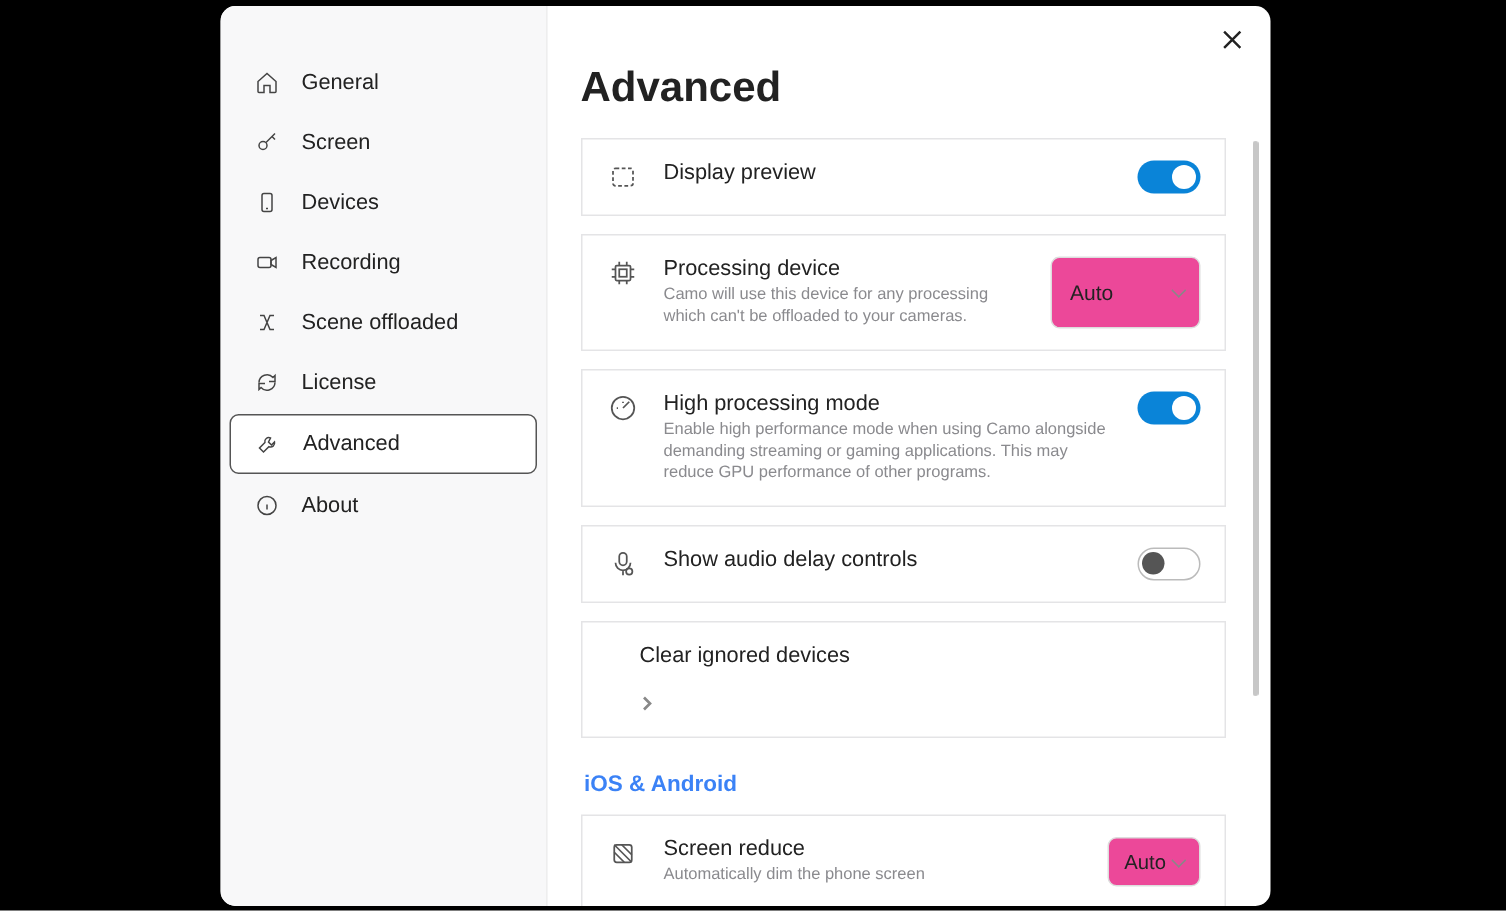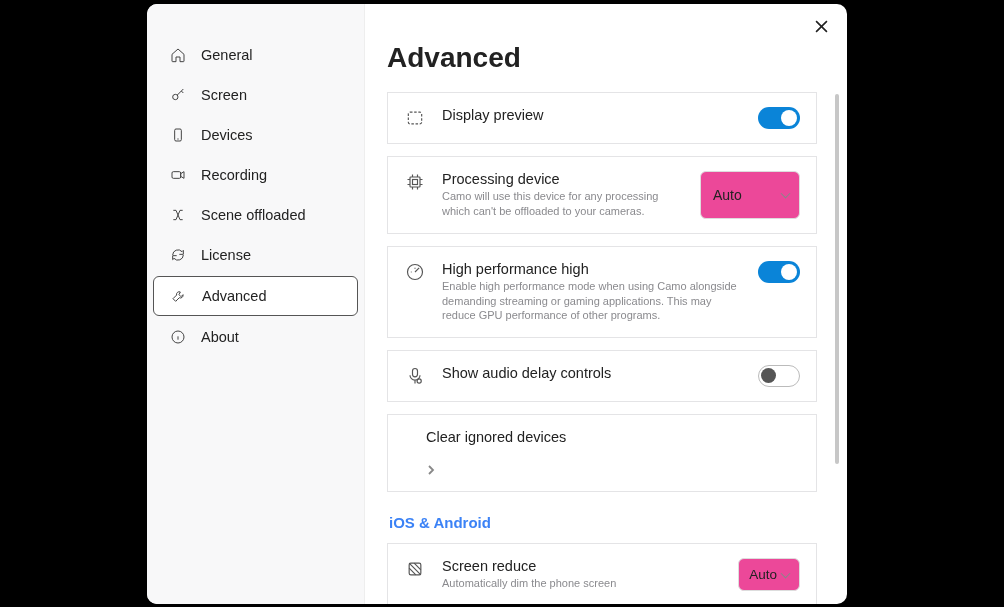--- a/index.html
+++ b/index.html
@@ -283,21 +283,21 @@
       </div>
 
       <div class="card">
         <span class="card-icon">
             <svg viewBox="0 0 24 24">
               <circle cx="12" cy="12" r="9"></circle>
               <path d="M12 12l5-5M7 12h1M12 7v1"></path>
             </svg>
           </span>
         <div class="card-body">
-          <div class="card-title">High performance high</div>
+          <div class="card-title">High processing mode</div>
           <div class="card-desc">Enable high performance mode when using Camo alongside demanding streaming or gaming applications. This may reduce GPU performance of other programs.</div>
         </div>
         <div class="toggle on"></div>
       </div>
 
       <div class="card">
         <span class="card-icon">
             <svg viewBox="0 0 24 24">
               <rect x="9" y="3" width="6" height="10" rx="3"></rect>
               <path d="M6 11a6 6 0 0 0 12 0M12 17v4"></path>

